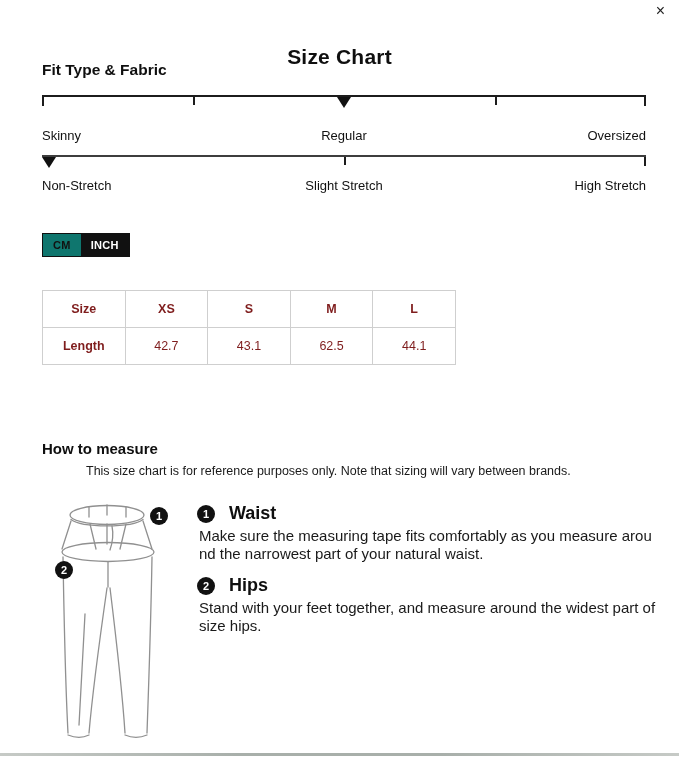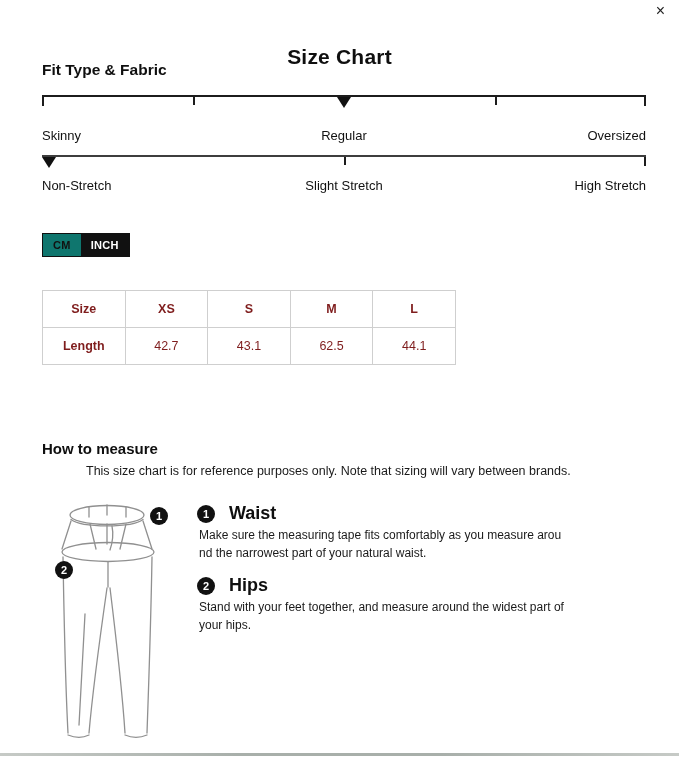--- a/index.html
+++ b/index.html
@@ -78,21 +78,21 @@
     background:#111;color:#fff;font-size:11px;font-weight:700;
     display:flex;align-items:center;justify-content:center;line-height:18px;
   }
   .item-header{position:absolute;left:197px;display:flex;align-items:center;gap:14px;}
   .item-header .ibadge{
     width:18px;height:18px;border-radius:50%;background:#111;color:#fff;
     font-size:11px;font-weight:700;display:flex;align-items:center;justify-content:center;
     flex:0 0 auto;
   }
   .item-label{font-size:18px;font-weight:700;}
-  .item-desc{position:absolute;left:199px;width:470px;font-size:12px;line-height:17.5px;color:#1a1a1a;}
+  .item-desc{position:absolute;left:199px;width:470px;font-size:15px;line-height:17.5px;color:#1a1a1a;}
   .item-desc span{display:block;}
 
   .bottom-bar{
     position:absolute;left:0;top:753px;width:100%;height:3px;
     background:linear-gradient(to right,#c6cac6,#a8afaa 35%,#a8afaa 65%,#c6cac6);
   }
 </style>
 </head>
 <body>
 
@@ -200,16 +200,16 @@
   <span>Make sure the measuring tape fits comfortably as you measure arou</span>
   <span>nd the narrowest part of your natural waist.</span>
 </div>
 
 <div class="item-header" style="top:575px;">
   <div class="ibadge">2</div>
   <div class="item-label">Hips</div>
 </div>
 <div class="item-desc" style="top:599px;">
   <span>Stand with your feet together, and measure around the widest part of</span>
-  <span>your hips.</span>
+  <span>size hips.</span>
 </div>
 
 <div class="bottom-bar"></div>
 
 </body></html>

